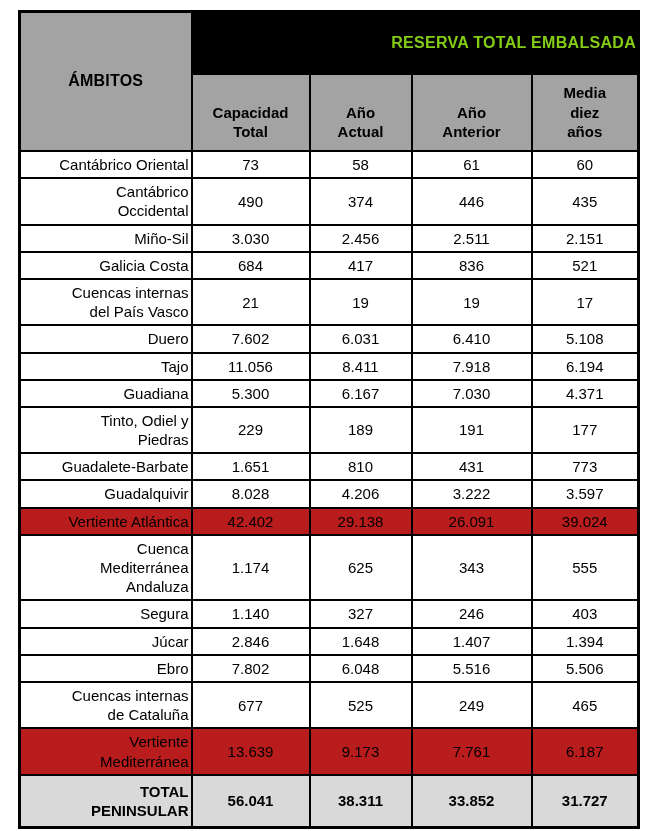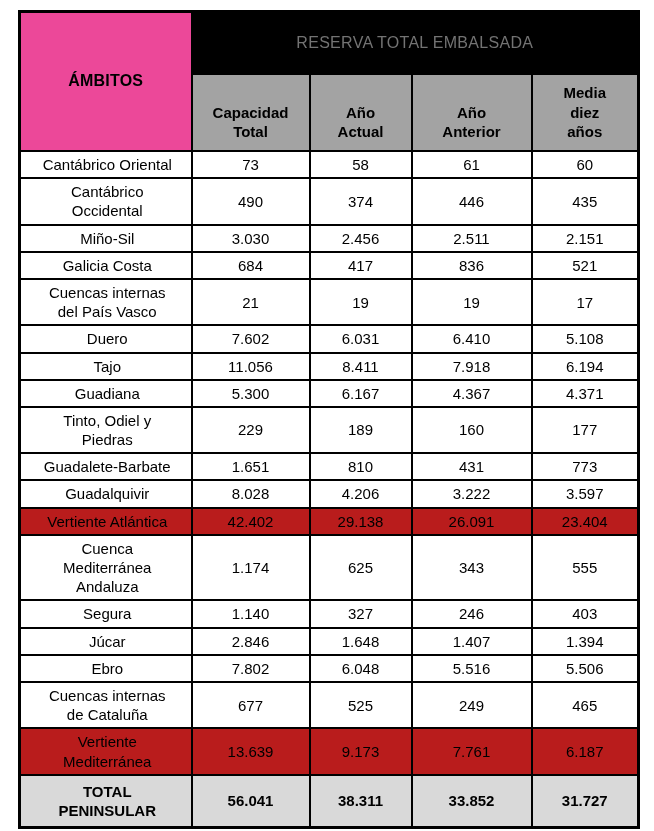--- a/index.html
+++ b/index.html
@@ -33,48 +33,48 @@
     line-height: 1.28;
     overflow: hidden;
   }
   col.c-label   { width: 172px; }
   col.c-cap     { width: 118px; }
   col.c-actual  { width: 102px; }
   col.c-anterior{ width: 120px; }
   col.c-media   { width: 107px; }
 
   th.corner-cell {
-    background: #ec4899;
+    background: #a3a3a3;
     font-weight: bold;
     font-size: 16px;
     text-align: center;
     vertical-align: middle;
     letter-spacing: 0.2px;
   }
   th.main-header-cell {
     background: #000000;
-    color: #737373;
-    font-weight: normal;
+    color: #84cc16;
+    font-weight: bold;
     font-size: 16px;
-    text-align: center;
+    text-align: right;
     vertical-align: middle;
     height: 58px;
     letter-spacing: 0.3px;
   }
   th.col-header-cell {
     background: #a3a3a3;
     font-weight: bold;
     text-align: center;
     vertical-align: bottom;
     white-space: pre-line;
     height: 64px;
     padding: 2px 2px 9px 2px;
   }
   td.label-cell {
-    text-align: center;
+    text-align: right;
     vertical-align: middle;
     padding: 3px 2px 3px 5px;
     white-space: pre-line;
   }
   td.value-cell {
     text-align: center;
     vertical-align: middle;
     padding: 3px 2px;
   }
   tr.subtotal td { background: #b91c1c; }
@@ -159,29 +159,29 @@
           <td class="label-cell">Tajo</td>
           <td class="value-cell">11.056</td>
           <td class="value-cell">8.411</td>
           <td class="value-cell">7.918</td>
           <td class="value-cell">6.194</td>
         </tr>
         <tr>
           <td class="label-cell">Guadiana</td>
           <td class="value-cell">5.300</td>
           <td class="value-cell">6.167</td>
-          <td class="value-cell">4.367</td>
+          <td class="value-cell">7.030</td>
           <td class="value-cell">4.371</td>
         </tr>
         <tr>
           <td class="label-cell">Tinto, Odiel y
 Piedras</td>
           <td class="value-cell">229</td>
           <td class="value-cell">189</td>
-          <td class="value-cell">160</td>
+          <td class="value-cell">191</td>
           <td class="value-cell">177</td>
         </tr>
         <tr>
           <td class="label-cell">Guadalete-Barbate</td>
           <td class="value-cell">1.651</td>
           <td class="value-cell">810</td>
           <td class="value-cell">431</td>
           <td class="value-cell">773</td>
         </tr>
         <tr>
@@ -189,21 +189,21 @@
           <td class="value-cell">8.028</td>
           <td class="value-cell">4.206</td>
           <td class="value-cell">3.222</td>
           <td class="value-cell">3.597</td>
         </tr>
         <tr class="subtotal">
           <td class="label-cell">Vertiente Atlántica</td>
           <td class="value-cell">42.402</td>
           <td class="value-cell">29.138</td>
           <td class="value-cell">26.091</td>
-          <td class="value-cell">23.404</td>
+          <td class="value-cell">39.024</td>
         </tr>
         <tr>
           <td class="label-cell">Cuenca
 Mediterránea
 Andaluza</td>
           <td class="value-cell">1.174</td>
           <td class="value-cell">625</td>
           <td class="value-cell">343</td>
           <td class="value-cell">555</td>
         </tr>

